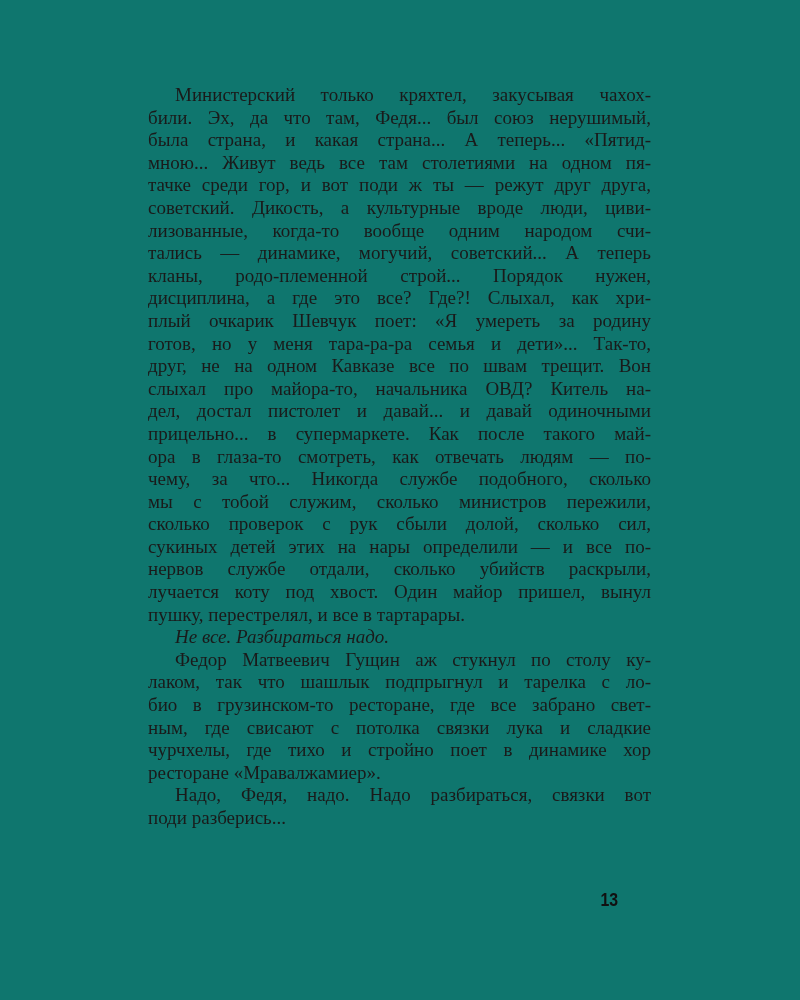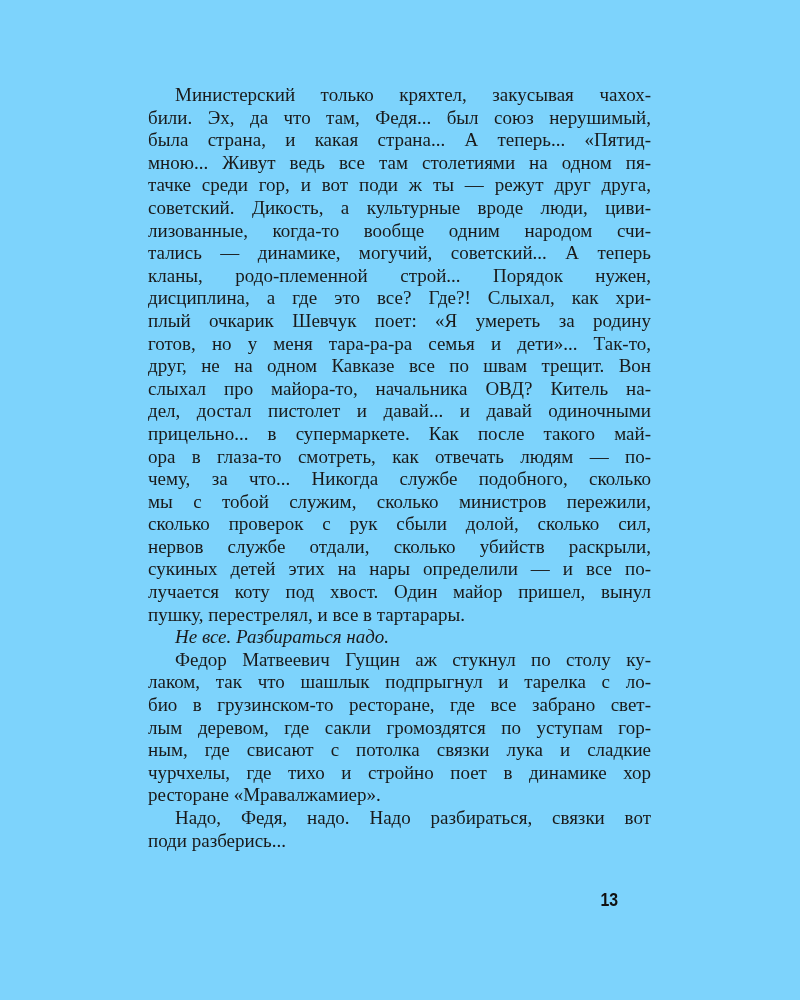--- a/index.html
+++ b/index.html
@@ -4,21 +4,21 @@
 <style>
   html, body {
     margin: 0;
     padding: 0;
     background: #ffffff;
   }
   .book-page {
     position: relative;
     width: 800px;
     height: 1000px;
-    background: #7dd3fc;
+    background: #0f766e;
     overflow: hidden;
     font-family: "Liberation Serif", serif;
     color: #1a1a1a;
   }
   .page-text {
     position: absolute;
     left: 148px;
     top: 84px;
     width: 503px;
     font-size: 19px;
@@ -75,33 +75,32 @@
         <div class="line">плый очкарик Шевчук поет: «Я умереть за родину</div>
         <div class="line">готов, но у меня тара-ра-ра семья и дети»... Так-то,</div>
         <div class="line">друг, не на одном Кавказе все по швам трещит. Вон</div>
         <div class="line">слыхал про майора-то, начальника ОВД? Китель на-</div>
         <div class="line">дел, достал пистолет и давай... и давай одиночными</div>
         <div class="line">прицельно... в супермаркете. Как после такого май-</div>
         <div class="line">ора в глаза-то смотреть, как отвечать людям — по-</div>
         <div class="line">чему, за что... Никогда службе подобного, сколько</div>
         <div class="line">мы с тобой служим, сколько министров пережили,</div>
         <div class="line">сколько проверок с рук сбыли долой, сколько сил,</div>
+        <div class="line">сукиных детей этих на нары определили — и все по-</div>
         <div class="line">нервов службе отдали, сколько убийств раскрыли,</div>
-        <div class="line">сукиных детей этих на нары определили — и все по-</div>
         <div class="line">лучается коту под хвост. Один майор пришел, вынул</div>
         <div class="line para-end">пушку, перестрелял, и все в тартарары.</div>
       </div>
       <div class="paragraph italic">
         <div class="line first para-end">Не все. Разбираться надо.</div>
       </div>
       <div class="paragraph">
         <div class="line first">Федор Матвеевич Гущин аж стукнул по столу ку-</div>
         <div class="line">лаком, так что шашлык подпрыгнул и тарелка с ло-</div>
         <div class="line">био в грузинском-то ресторане, где все забрано свет-</div>
-        <div class="line">лым деревом, где сакли громоздятся по уступам гор-</div>
         <div class="line">ным, где свисают с потолка связки лука и сладкие</div>
         <div class="line">чурчхелы, где тихо и стройно поет в динамике хор</div>
         <div class="line para-end">ресторане «Мравалжамиер».</div>
       </div>
       <div class="paragraph">
         <div class="line first">Надо, Федя, надо. Надо разбираться, связки вот</div>
         <div class="line para-end">поди разберись...</div>
       </div>
     </div>
   <div class="page-number">

